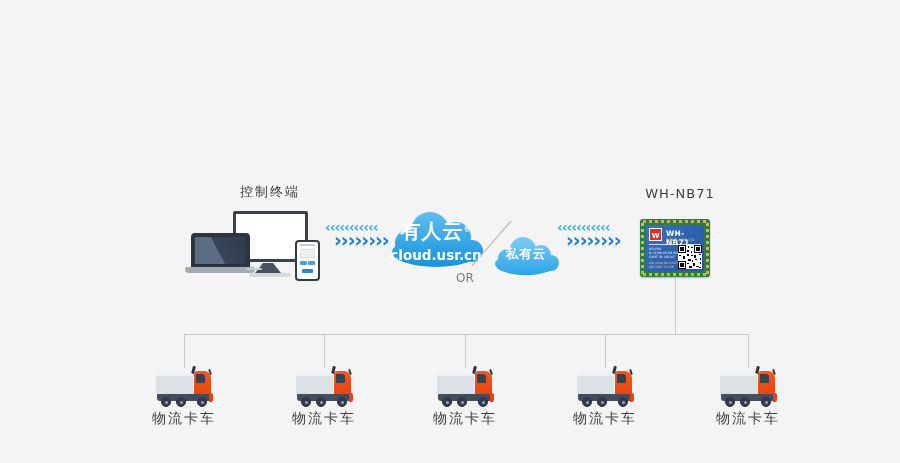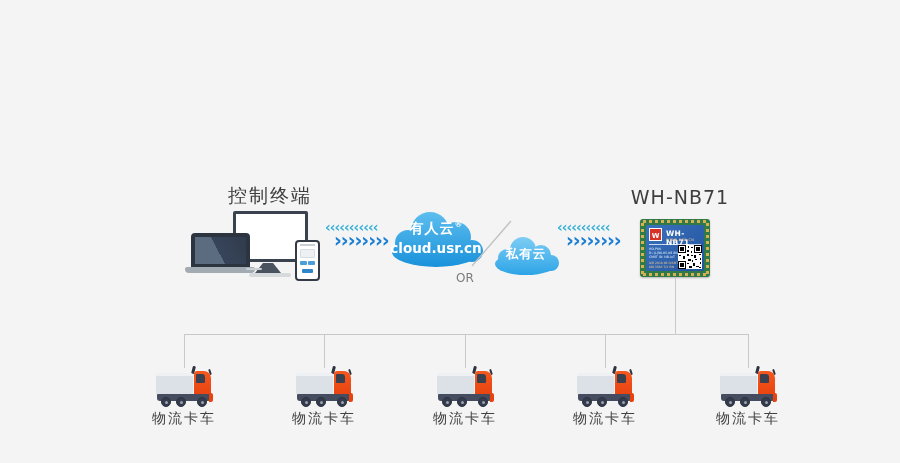--- a/index.html
+++ b/index.html
@@ -1,21 +1,21 @@
 <!DOCTYPE html>
 <html><head>
 <meta charset="utf-8">
 <style>
   * { margin:0; padding:0; box-sizing:border-box; }
   body { background:#e9e9e9; font-family:"DejaVu Sans","Liberation Sans",sans-serif; }
   #stage { position:relative; width:900px; height:463px; background:#f4f4f4; overflow:hidden; margin:0 auto; }
   .abs { position:absolute; }
 
   
-  .top-label { font-size:19px; color:#3e3e3e; text-align:center; letter-spacing:2px; }
+  .top-label { font-size:13px; color:#3e3e3e; text-align:center; letter-spacing:2px; }
   #terminal-label { left:212px; top:183px; width:116px; }
   #module-label   { left:626px; top:186px; width:108px; letter-spacing:1px; }
 
   
   #monitor { left:233px; top:211px; width:75px; height:51px; background:#ffffff;
              border:3px solid #3a4250; border-radius:2px; z-index:1; }
   #monitor-stand { left:255px; top:263px; width:26px; height:0;
                    border-bottom:10px solid #4a5260; border-left:8px solid transparent;
                    border-right:8px solid transparent; z-index:1; }
   #monitor-base { left:249px; top:273px; width:42px; height:4px; background:#d7dadd; border-radius:2px; z-index:1; }
@@ -39,21 +39,21 @@
   
   .arrows { text-align:left; }
   .arrow-up { font-size:14px; font-weight:bold; color:#38b0d8; letter-spacing:-1px; line-height:12px; white-space:nowrap; }
   .arrow-down { font-size:19px; font-weight:bold; color:#1a7ed3; letter-spacing:-1px; line-height:14px; white-space:nowrap; margin-left:9px; }
   #arrows-left  { left:325px; top:221px; }
   #arrows-right { left:557px; top:221px; }
 
   
   #cloud-big-svg { left:388px; top:205px; }
   #cloud-big-text { left:388px; top:218px; width:96px; text-align:center; color:#ffffff; z-index:5; }
-  #cloud-name { font-size:14px; font-weight:bold; letter-spacing:1px; }
+  #cloud-name { font-size:20px; font-weight:bold; letter-spacing:1px; }
   #cloud-reg { font-size:8px; vertical-align:super; font-weight:bold; }
   #cloud-domain { font-size:13.5px; font-weight:bold; margin-top:2px; }
   #slash-svg { left:468px; top:218px; }
   #or-label { left:448px; top:271px; width:34px; text-align:center; font-size:12px; color:#7b7b7b; }
   #cloud-small-svg { left:491px; top:229px; }
   #cloud-small-text { left:491px; top:246px; width:70px; text-align:center; color:#ffffff;
                       font-size:12.5px; font-weight:bold; letter-spacing:1px; z-index:5; }
 
   
   #chip { left:640px; top:219px; width:70px; height:58px; background:#2f7a46; border-radius:3px;

